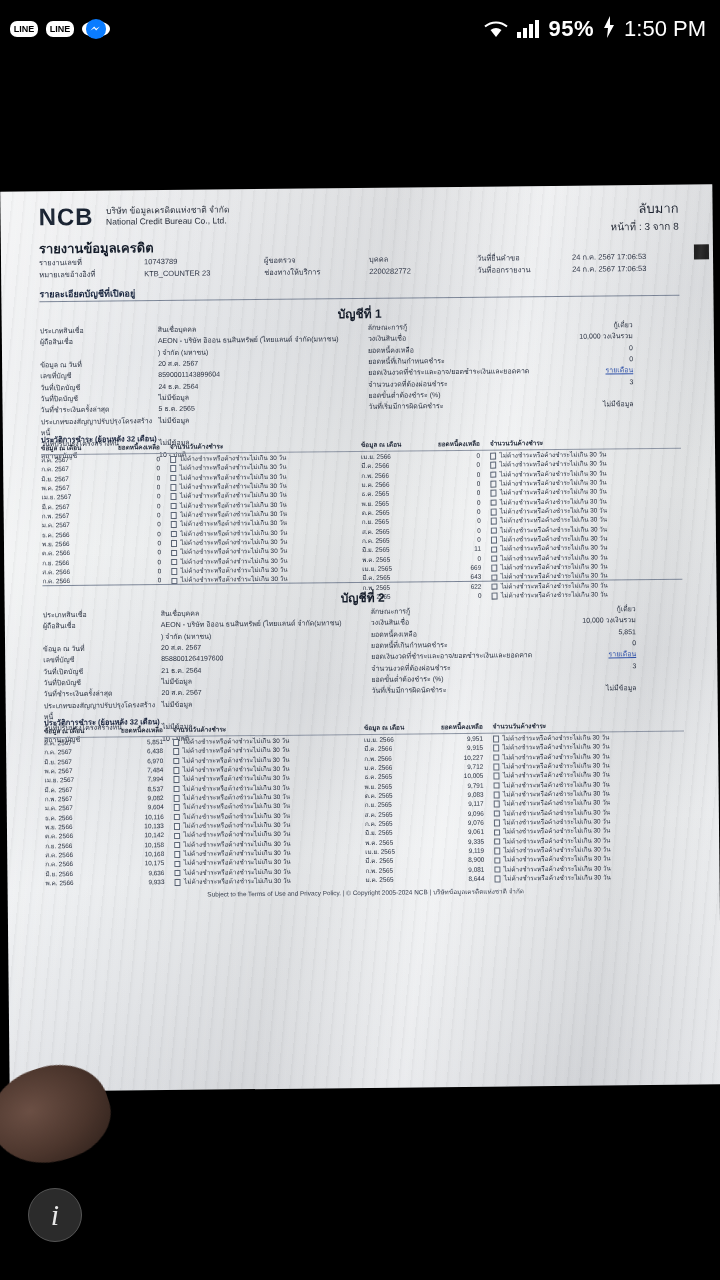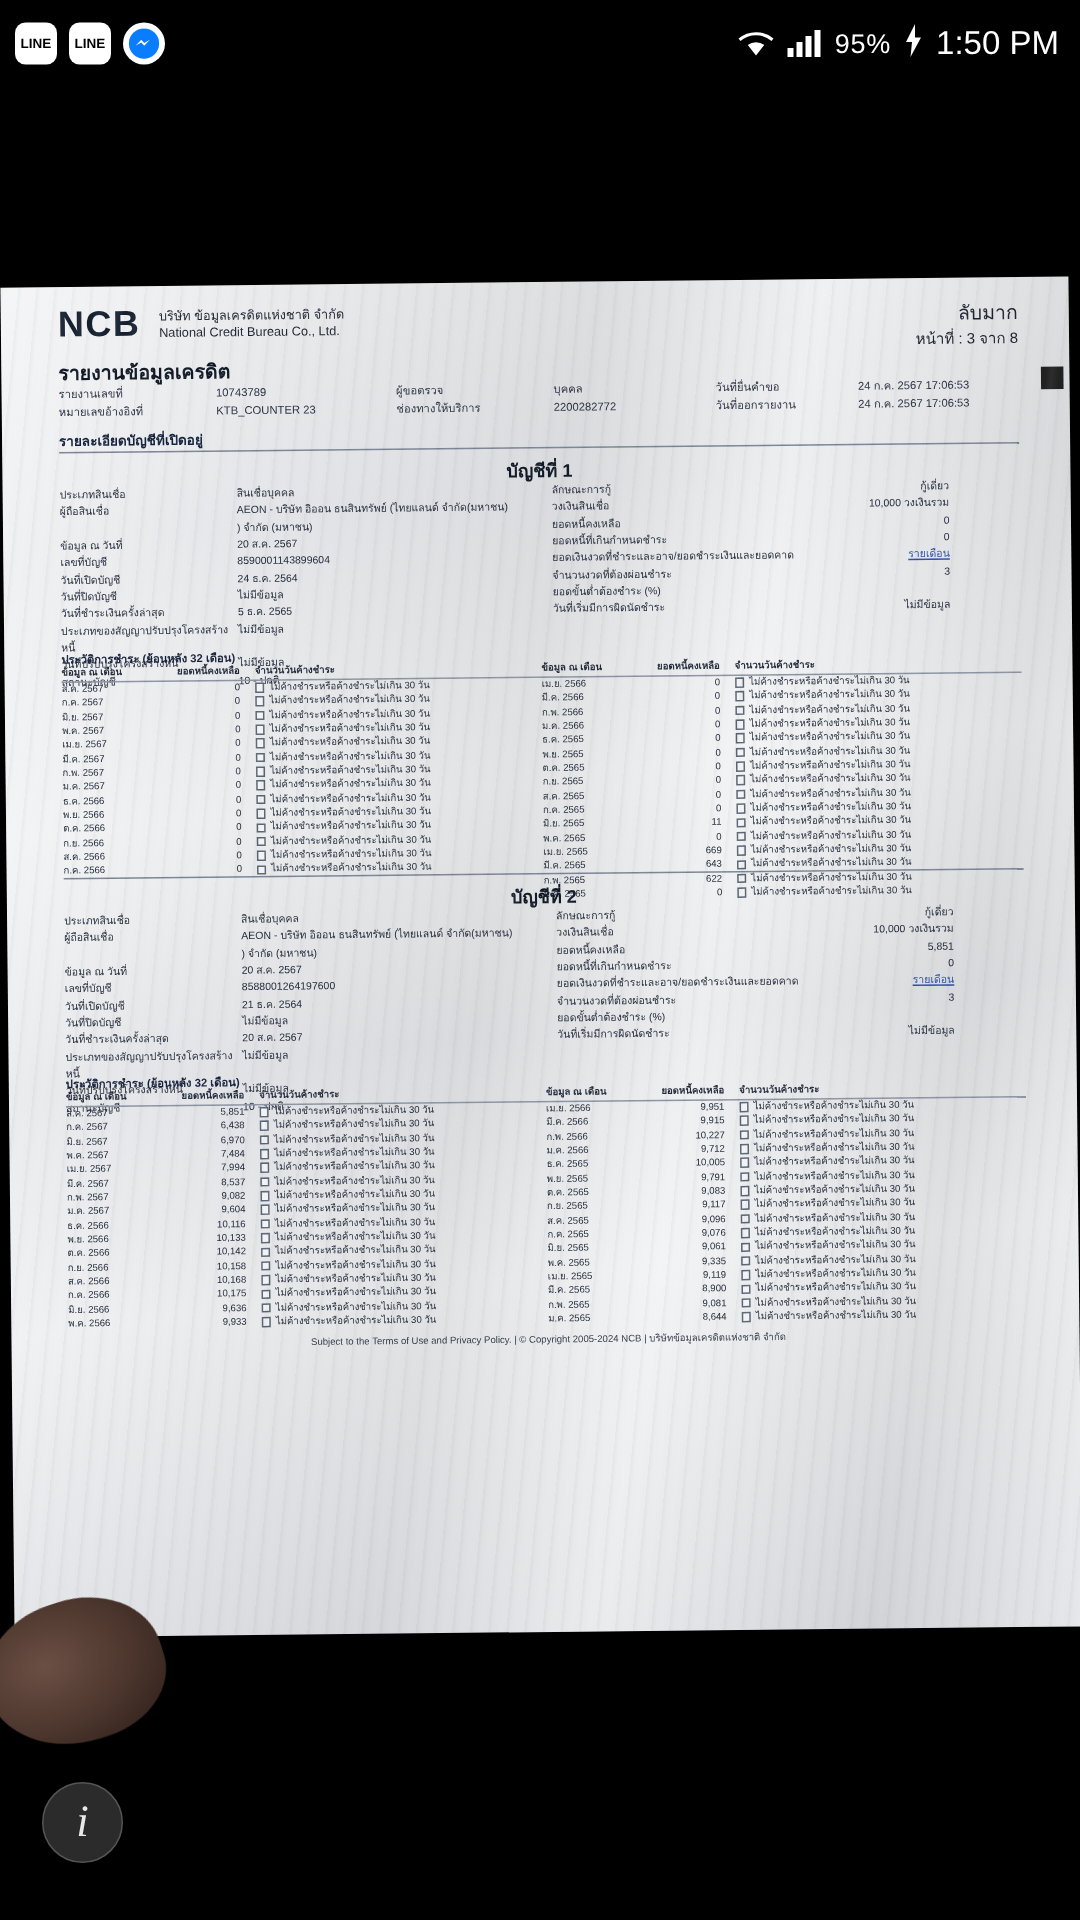--- a/index.html
+++ b/index.html
@@ -2,25 +2,25 @@
 <html><head>
 <meta charset="utf-8">
 <style>
   html,body{margin:0;padding:0;background:#000;}
   body{width:720px;height:1280px;overflow:hidden;font-family:"Liberation Sans",sans-serif;}
 
   
   .statusbar{position:absolute;top:0;left:0;width:720px;height:58px;background:#000;color:#fff;display:flex;align-items:center;}
   .sb-left{display:flex;align-items:center;gap:8px;padding-left:10px;}
   .sb-right{margin-left:auto;display:flex;align-items:center;gap:7px;padding-right:14px;}
-  .appicon{width:28px;height:28px;border-radius:6px;display:flex;align-items:center;justify-content:center;font-size:8px;color:#fff;font-weight:bold;}
+  .appicon{width:28px;height:16px;border-radius:6px;display:flex;align-items:center;justify-content:center;font-size:8px;color:#fff;font-weight:bold;}
   .ic-line{background:#fff;color:#000;border-radius:7px;font-size:9px;}
   .ic-msgr{background:#fff;border-radius:50%;}
   .ic-msgr svg{display:block;}
-  .battery-pct{font-size:18px;font-weight:400;letter-spacing:.5px;}
+  .battery-pct{font-size:22px;font-weight:700;letter-spacing:.5px;}
   .clock{font-size:22px;font-weight:500;}
   .wifi svg,.sig svg{display:block;}
 
   
   .photo{position:absolute;top:58px;left:0;width:720px;height:1222px;background:#000;overflow:hidden;}
 
   
   .paper{position:absolute;left:5px;top:130px;width:712px;height:900px;
      background:linear-gradient(174deg,#e9eaec 0%,#e3e5e8 18%,#eceeef 38%,#e2e4e7 55%,#eceef0 72%,#dcdee2 100%);
      transform:rotate(-0.6deg);

